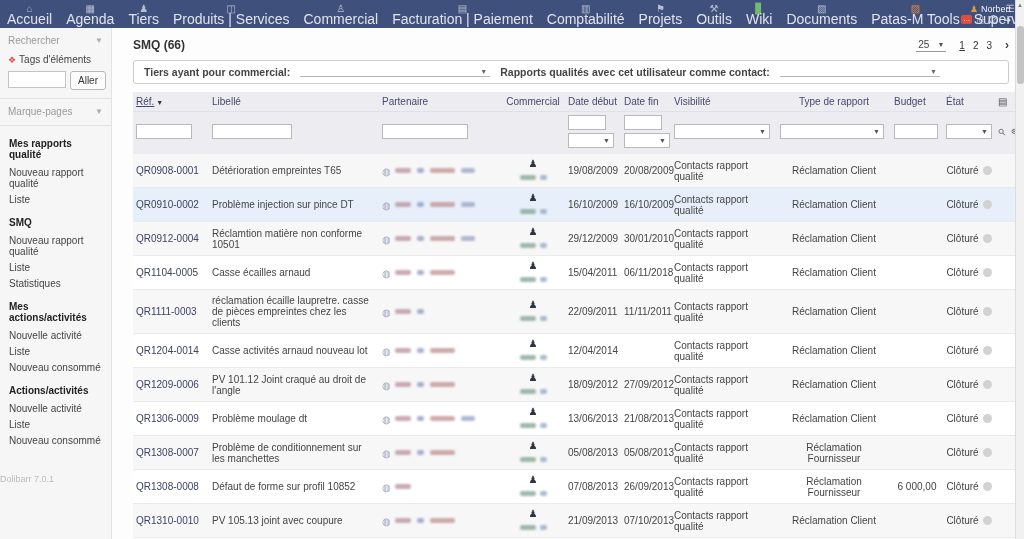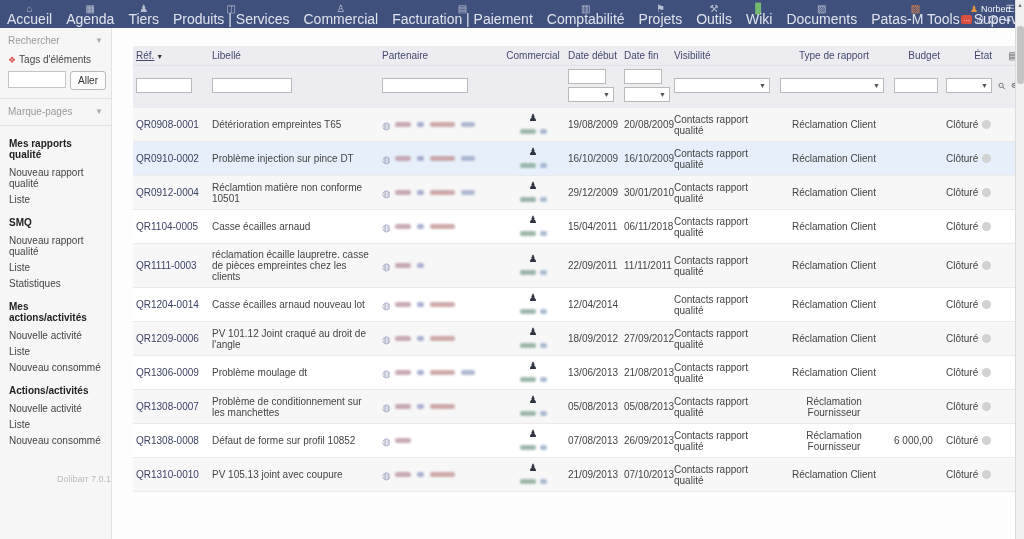--- a/index.html
+++ b/index.html
@@ -48,21 +48,21 @@
   .tags-row { display:flex; align-items:center; gap:3px; margin-top:8px; color:#444; cursor:pointer; }
   .tags-icon { color:#d9534f; font-size:9px; }
   .search-row { display:flex; gap:4px; margin-top:6px; }
   .search-row input { width:58px; height:17px; border:1px solid #c4c4c4; background:#fff; font-size:10px; padding:0 2px; }
   .go-btn { height:19px; padding:0 7px; background:#fdfdfd; border:1px solid #b9b9b9; border-radius:3px;
             font-size:10px; color:#333; cursor:pointer; }
   #sidebar-menu { padding:6px 0 0; }
   .menu-section { padding:6px 9px 4px; }
   .menu-title { font-weight:bold; color:#222; margin-bottom:4px; font-size:10px; }
   .menu-link { color:#444; padding:2.5px 0; cursor:pointer; font-size:10px; }
-  .side-version { text-align:right; color:#bbb; font-size:9px; margin-top:22px; }
+  .side-version { text-align:left; color:#bbb; font-size:9px; margin-top:22px; }
 
   
   #content { position:absolute; left:112px; top:28px; right:9px; bottom:0; background:#fdfdfd;
              padding:10px 6px 0 21px; overflow:hidden; }
   .title-row { display:flex; justify-content:space-between; align-items:center; }
   .page-title { font-size:12px; font-weight:bold; color:#333; }
   .pagination { display:flex; align-items:center; gap:9px; font-size:10px; color:#444; }
   .pagesize { border-bottom:1px solid #999; padding:0 2px 1px; cursor:pointer; display:flex; gap:8px; align-items:center; }
   .pagesize .car { font-size:7px; color:#555; }
   .page-link { cursor:pointer; color:#333; }
@@ -75,40 +75,40 @@
   .prefilter-label { font-weight:bold; color:#444; }
   .prefilter-select { width:190px; border-bottom:1px solid #b5b5b5; display:flex; justify-content:flex-end;
                       padding:1px 3px; cursor:pointer; }
   .prefilter-select.second { width:160px; }
   .prefilter-select .car { font-size:7px; color:#666; }
 
   
   table { width:100%; margin-top:8px; border-collapse:collapse; table-layout:fixed; font-size:10px; }
   thead th { background:#ececf1; color:#46486e; font-weight:normal; text-align:left;
              padding:4px 3px; border-bottom:1px solid #e0e0e6; }
-  thead th.c { text-align:center; } thead th.r { text-align:right; }
+  thead th.c { text-align:center; } thead th.r { }
   th .sort-link { text-decoration:underline; cursor:pointer; }
   th .sort-car { font-size:7px; color:#333; margin-left:2px; }
   .cols-icon { color:#555; font-size:10px; cursor:pointer; }
   tr.filter-row td { background:#ececf1; padding:3px 3px 6px; vertical-align:middle; }
   .f-input { height:15px; border:1px solid #b9b9b9; background:#fff; width:90%; font-size:10px; padding:0 2px; }
   .f-input.small { width:38px; }
   .f-select { height:15px; border:1px solid #b9b9b9; background:#fff; display:flex; align-items:center;
               justify-content:flex-end; padding:0 3px; cursor:pointer; }
   .f-select .car { font-size:7px; color:#555; }
   .date-stack { display:flex; flex-direction:column; gap:3px; align-items:flex-start; }
   .date-stack .f-select { width:46px; }
   .f-icons { display:flex; gap:5px; align-items:center; justify-content:flex-end; }
   .f-icons svg { cursor:pointer; }
 
   tbody td { padding:5px 3px; border-bottom:1px solid #ebebeb; color:#444; vertical-align:middle; }
   tbody tr:nth-child(odd) { background:#f7f7f7; }
   tbody tr { background:#fff;margin-top:16px; }
   tbody tr.highlight { background:#e7f0fa !important; }
-  td.c { text-align:center; } td.r { text-align:left; }
+  td.c { text-align:center; } td.r { text-align:center; }
   .ref-link { color:#3c4265; cursor:pointer; }
   .status-dot { display:inline-block; width:9px; height:9px; border-radius:50%; background:#d2d2d2;
                 margin-left:4px; vertical-align:-1px; }
   .partner-icon { color:#9ca3c0; font-size:10px; margin-right:4px; vertical-align:-1px; }
   .blur-bar { display:inline-block; height:5px; border-radius:2px; filter:blur(1.2px);
               opacity:.75; margin:0 6px 1px 0; vertical-align:middle; }
   .comm-cell { display:flex; flex-direction:column; align-items:center; gap:2px; }
   .person-icon { color:#2f3442; font-size:10px; line-height:10px; }
   .comm-bars { white-space:nowrap; }
   .comm-bars .blur-bar { margin:0 2px; }
@@ -243,21 +243,42 @@
           <div class="menu-title">Actions/activités</div>
           <div class="menu-link">Nouvelle activité</div>
           <div class="menu-link">Liste</div>
           <div class="menu-link">Nouveau consommé</div>
         </div>
       </nav>
     <div class="side-version">Dolibarr 7.0.1</div>
   </aside>
 
   <main id="content">
-
+    <div class="title-row">
+      <div class="page-title">SMQ (66)</div>
+      <div class="pagination">
+        <span class="pagesize">
+          <span>25</span>
+          <span class="car">▼</span>
+        </span>
+        <span id="page-links"><span class="page-link current" style="margin: 0px 4px;">1</span><span class="page-link" style="margin: 0px 4px;">2</span><span class="page-link" style="margin: 0px 4px;">3</span></span>
+        <span class="page-next">›</span>
+      </div>
+    </div>
+
+    <div class="prefilter-box">
+      <span class="prefilter-label">Tiers ayant pour commercial:</span>
+      <span class="prefilter-select">
+        <span class="car">▼</span>
+      </span>
+      <span class="prefilter-label">Rapports qualités avec cet utilisateur comme contact:</span>
+      <span class="prefilter-select second">
+        <span class="car">▼</span>
+      </span>
+    </div>
 
     <table>
       <colgroup>
         <col style="width:76px">
           <col style="width:170px">
           <col style="width:122px">
           <col style="width:64px">
         <col style="width:56px">
           <col style="width:50px">
           <col style="width:106px">
@@ -419,21 +440,21 @@
             <td>22/09/2011</td>
             <td>11/11/2011</td>
             <td>Contacts rapport qualité</td>
             <td class="c">Réclamation Client</td>
             <td class="r"></td>
             <td class="r">Clôturé<span class="status-dot"></span></td>
             <td></td>
           </tr>
           <tr>
             <td><span class="ref-link">QR1204-0014</span></td>
-            <td>Casse écailles arnaud nouveau lot</td>
+            <td>Casse activités arnaud nouveau lot</td>
             <td><span class="partner-icon">◍</span><span class="blur-bar " style="width:16px;background:#b98f9d"></span><span class="blur-bar " style="width:7px;background:#8f96c2"></span><span class="blur-bar " style="width:25px;background:#c09090"></span></td>
             <td>
               <div class="comm-cell">
                 <span class="person-icon">♟</span>
                 <span class="comm-bars"><span class="blur-bar " style="width:16px;background:#7fa391"></span><span class="blur-bar " style="width:7px;background:#8fa5c5"></span></span>
               </div>
             </td>
             <td>12/04/2014</td>
             <td></td>
             <td>Contacts rapport qualité</td>

